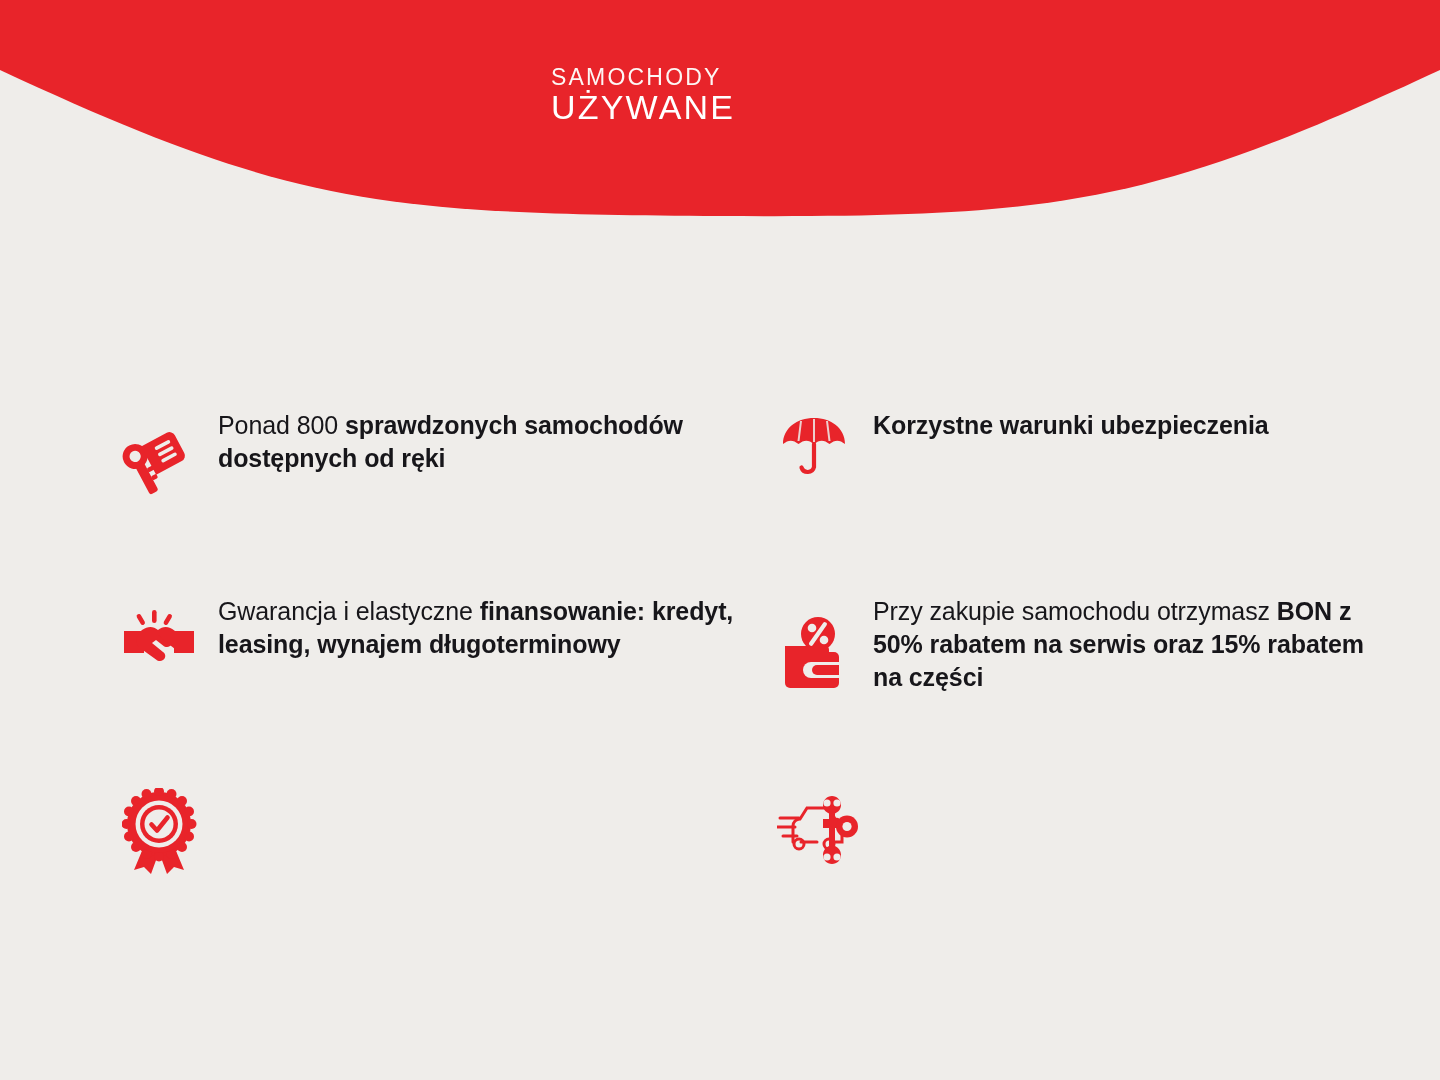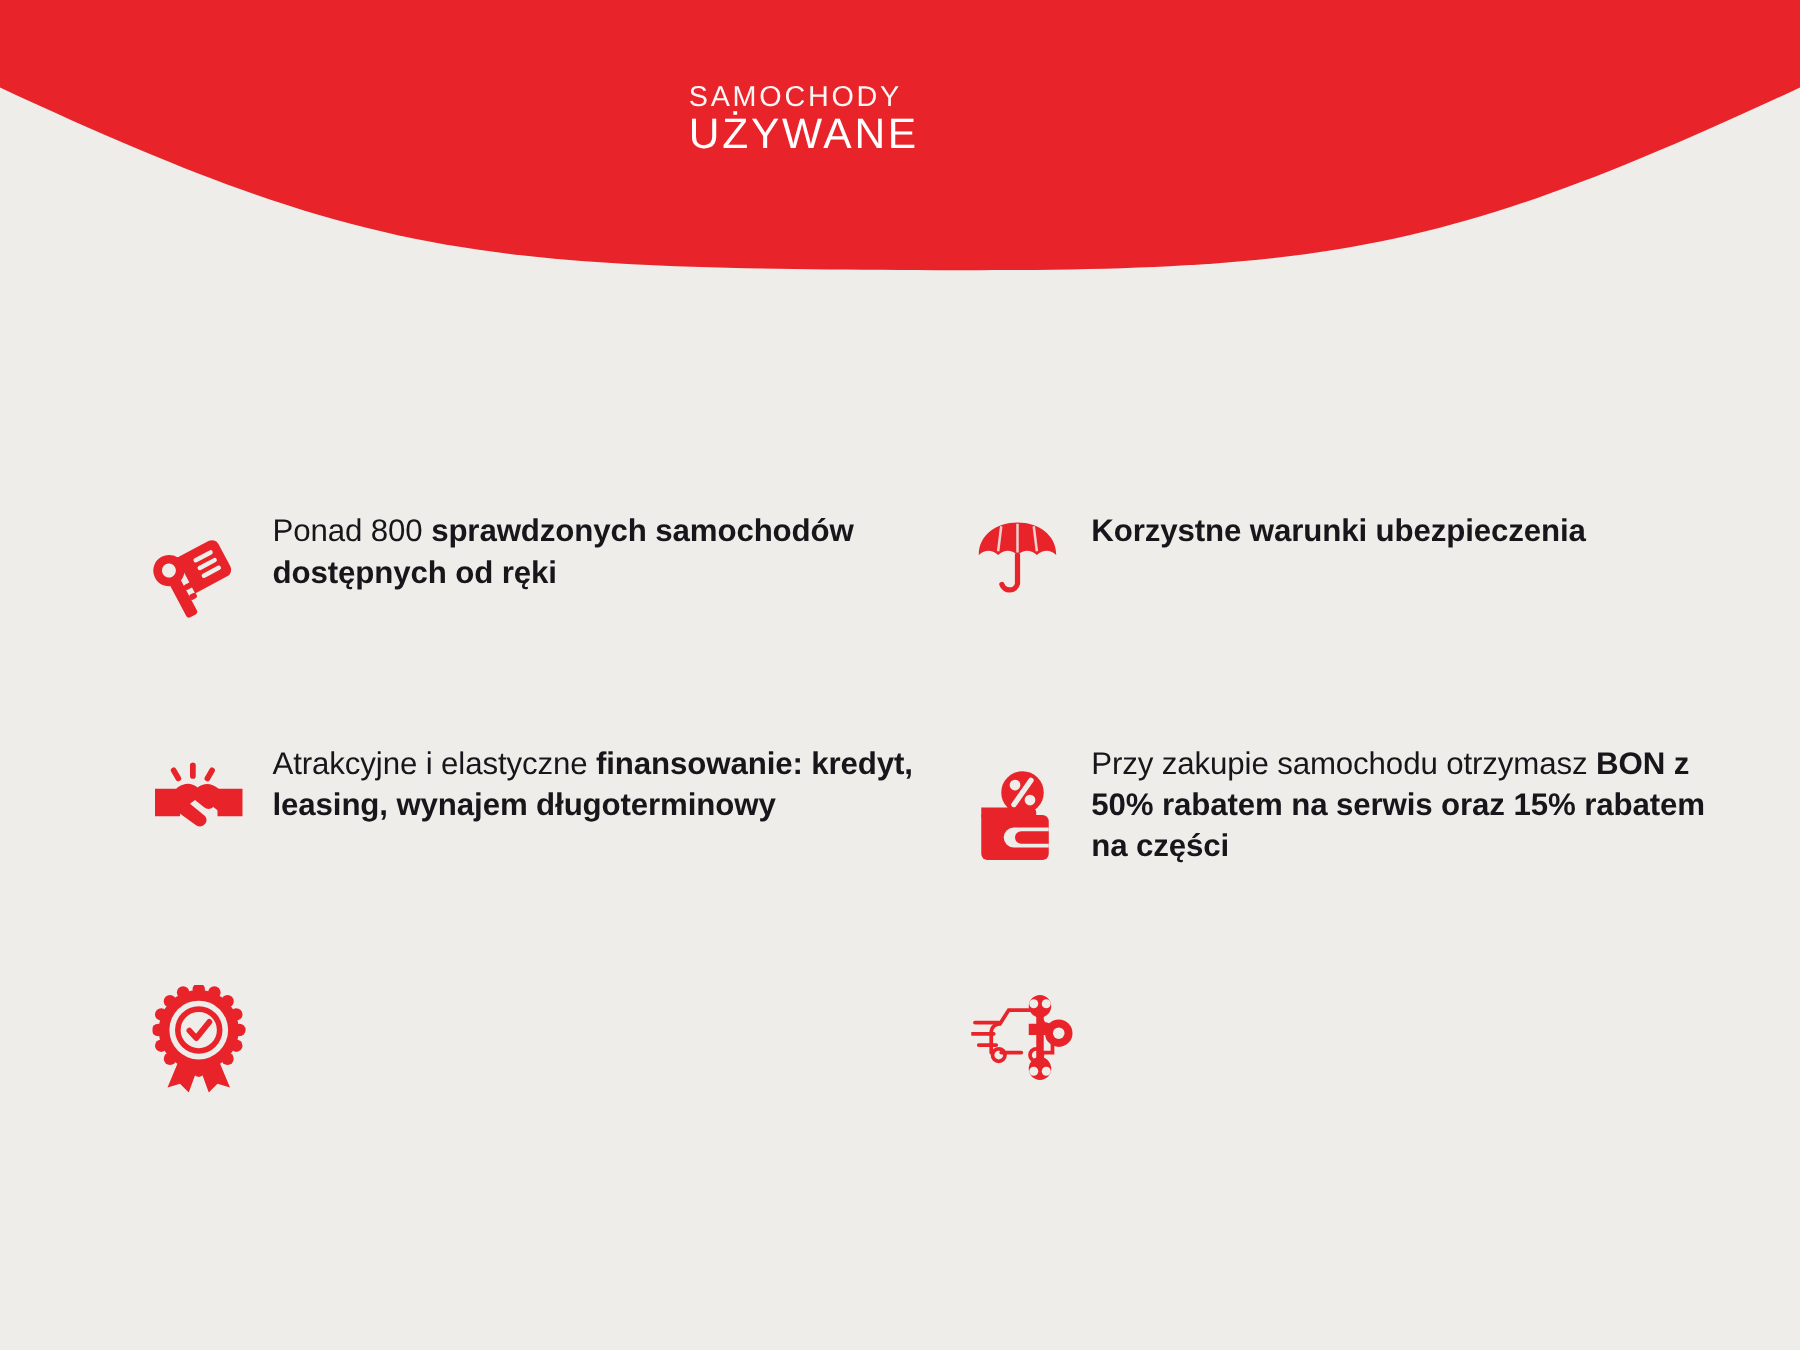--- a/index.html
+++ b/index.html
@@ -198,21 +198,21 @@
           <path d="M52 23 L72 23 L72 45 L52 45 Z"></path>
           <path d="M20 22 C26 18 31 18 36 22 L48 30 C51 32 51 36 48 38
                    C45.5 40 43 39 41 37.5 L34 32 L30 35 L41 44
                    C44 46 44 50 41 52 C38.5 54 36 53 34 51.5
                    L18 40 C13 36.5 13 28 20 22 Z"></path>
           <path d="M36 22 C41 18 47 18 53 23 L53 41 L44 34 L36 27 Z"></path>
         </g>
       </svg>
     </div>
     <div class="feature-text">
-      <span class="lite">Atrakcyjne i elastyczne </span><b>finansowanie: kredyt, leasing, wynajem długoterminowy</b><span class="lite"></span>
+      <span class="lite">Gwarancja i elastyczne </span><b>finansowanie: kredyt, leasing, wynajem długoterminowy</b><span class="lite"></span>
     </div>
   </div>
 
   <div class="feature-item v-wallet r2">
     <div class="feature-icon">
       <svg width="74" height="80" viewBox="0 0 74 80">
         <g fill="#e8242a">
           <circle cx="41" cy="18" r="17"></circle>
           <g fill="#efedea">
             <circle cx="35" cy="12" r="4.3"></circle>

